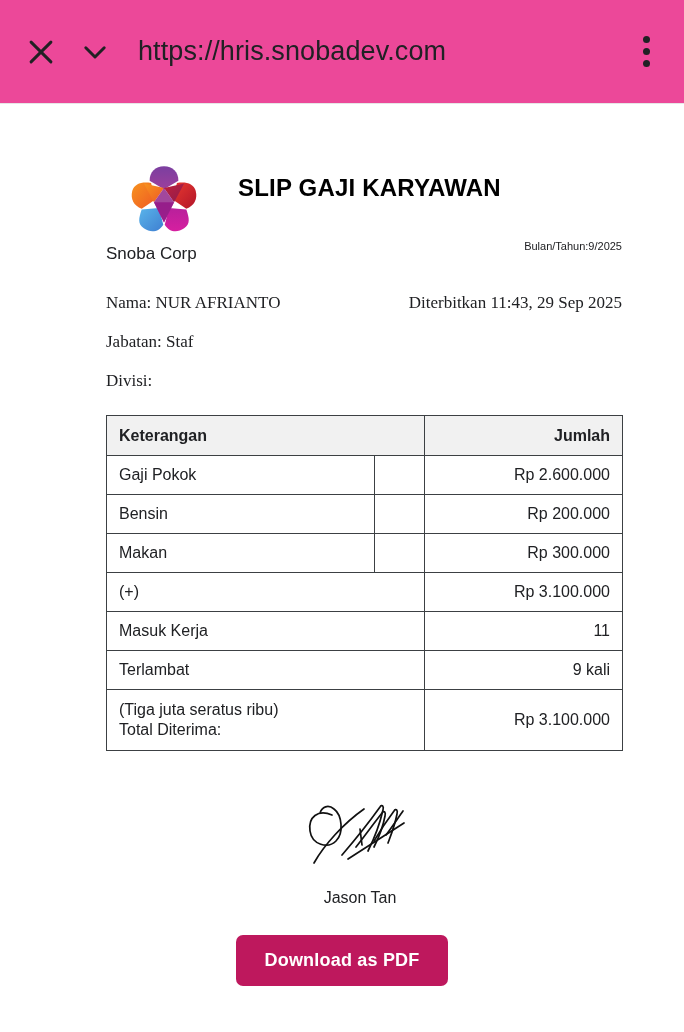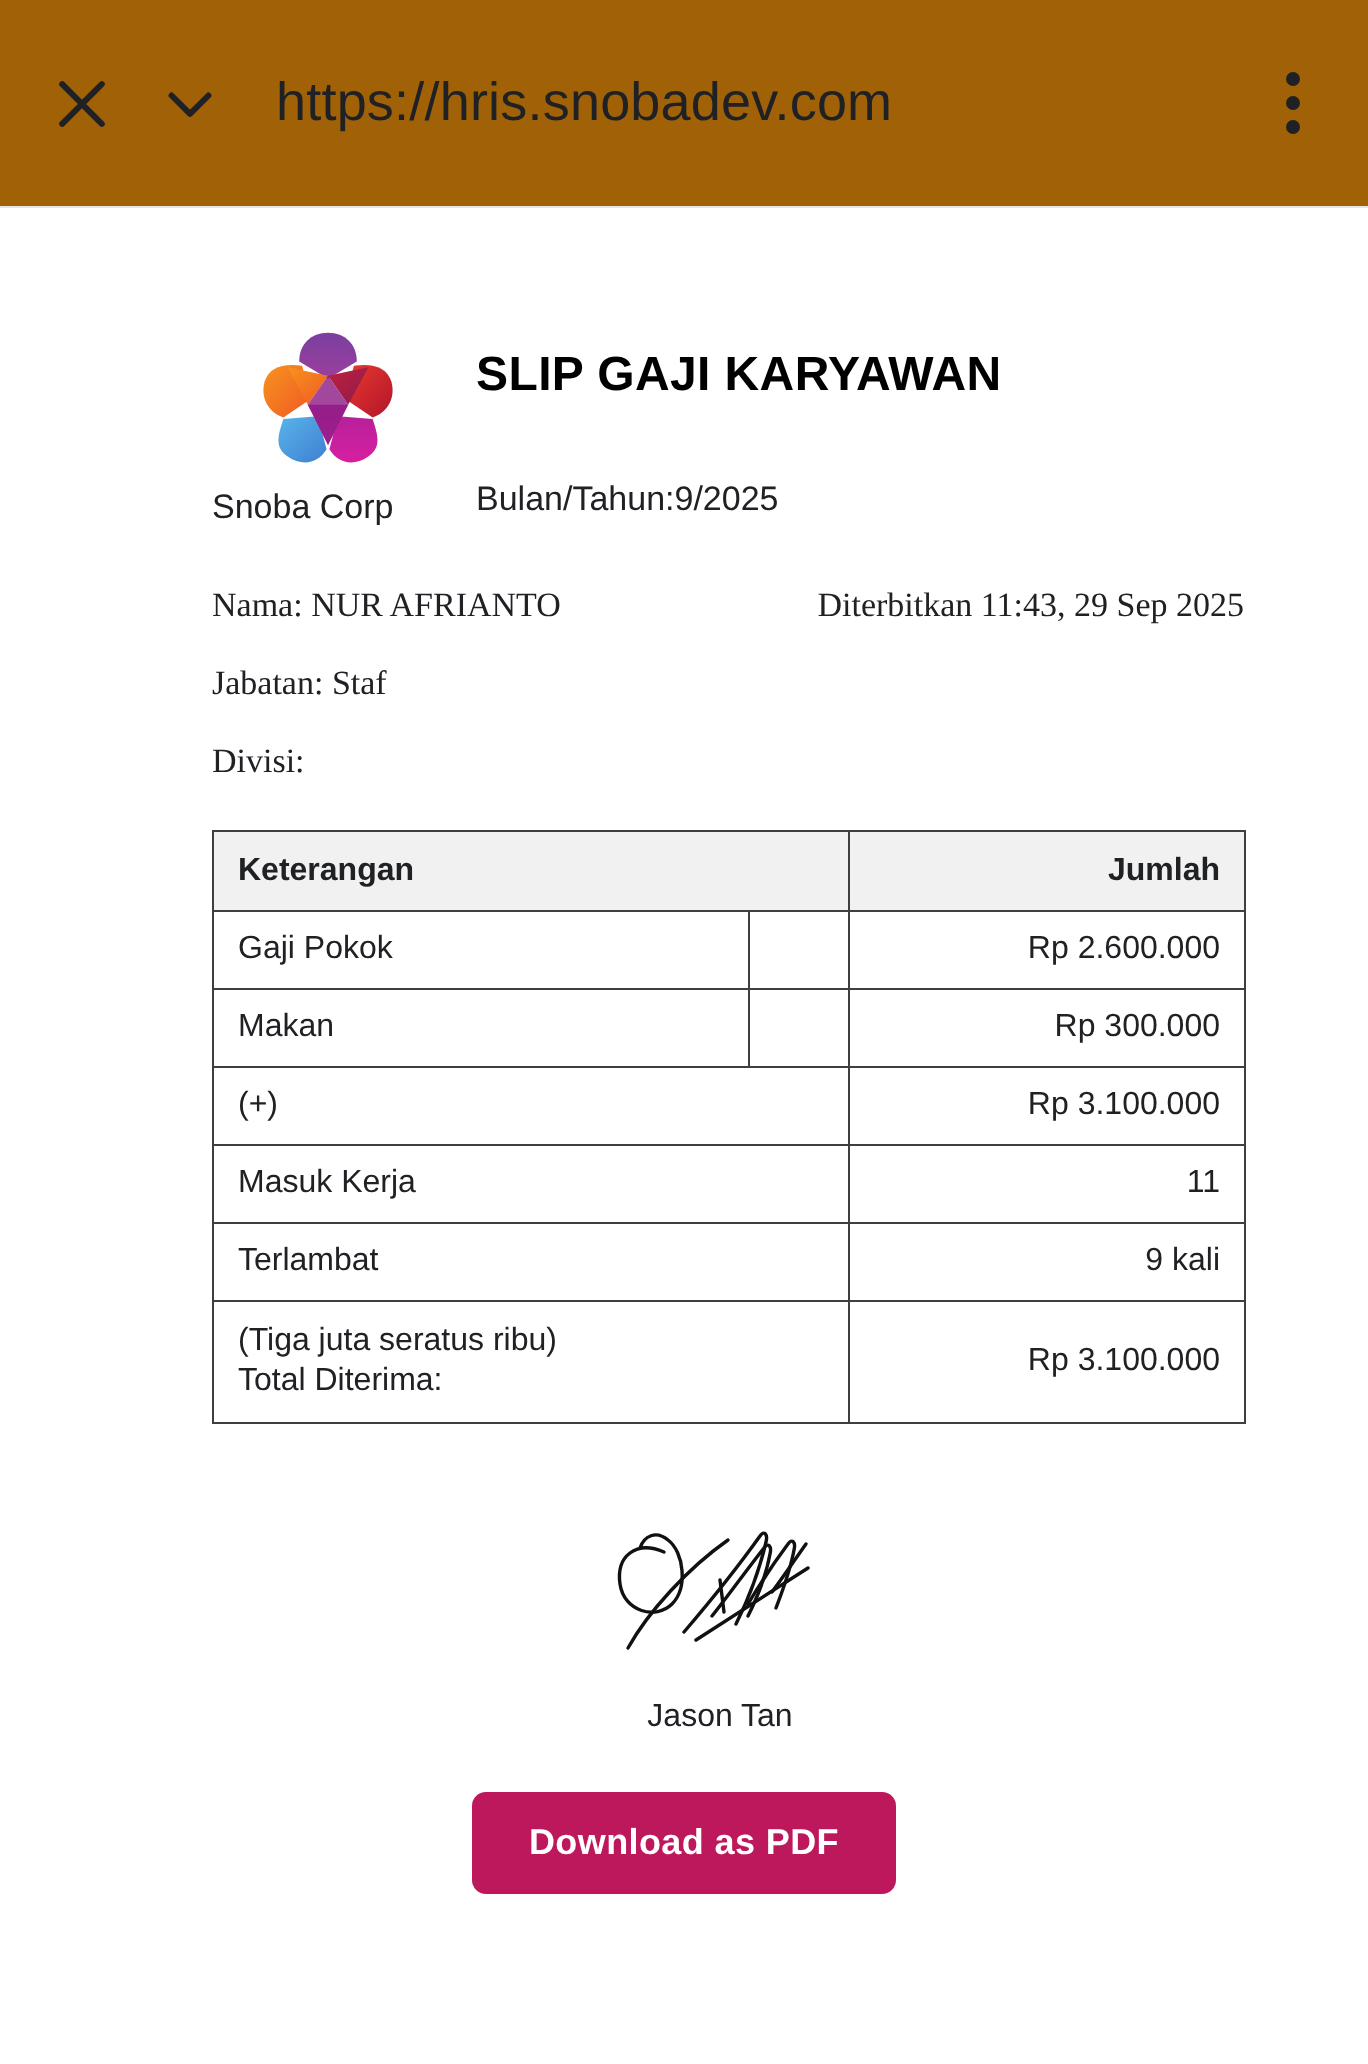--- a/index.html
+++ b/index.html
@@ -12,21 +12,21 @@
     height: 1032px;
     font-family: "Liberation Sans", sans-serif;
     color: #202124;
     overflow: hidden;
     position: relative;
   }
 
   
   .browser-bar {
     height: 104px;
-    background: #a16207;
+    background: #ec4899;
     border-bottom: 1px solid #e6e6e6;
     display: flex;
     align-items: center;
     padding: 0 18px 0 14px;
     box-sizing: border-box;
   }
   .bar-btn {
     width: 54px;
     height: 54px;
     display: flex;
@@ -101,22 +101,22 @@
     flex: 1 1 auto;
     padding-top: 12px;
   }
   .doc-title {
     font-size: 24px;
     font-weight: bold;
     color: #000000;
     letter-spacing: 0.2px;
   }
   .period {
-    font-size: 17px;
-    text-align: left;
+    font-size: 11px;
+    text-align: right;
     margin-top: 38px;
     white-space: nowrap;
   }
 
   .info {
     margin-top: 30px;
     font-size: 17px;
     line-height: 1.0;
     font-family: Liberation Serif, serif;
   }
@@ -309,20 +309,25 @@
         <tr>
           <th class="ta-l" colspan="2">Keterangan</th>
           <th class="ta-r">Jumlah</th>
         </tr>
       </thead>
       <tbody>
           <tr class="row-h">
             <td class="ta-l">Gaji Pokok</td>
             <td></td>
             <td class="ta-r">Rp 2.600.000</td>
+          </tr>
+          <tr class="row-h">
+            <td class="ta-l">Bensin</td>
+            <td></td>
+            <td class="ta-r">Rp 200.000</td>
           </tr>
           <tr class="row-h">
             <td class="ta-l">Makan</td>
             <td></td>
             <td class="ta-r">Rp 300.000</td>
           </tr>
           <tr class="row-h">
             <td class="ta-l bold" colspan="2">(+)</td>
             <td class="ta-r bold">Rp 3.100.000</td>
           </tr>

